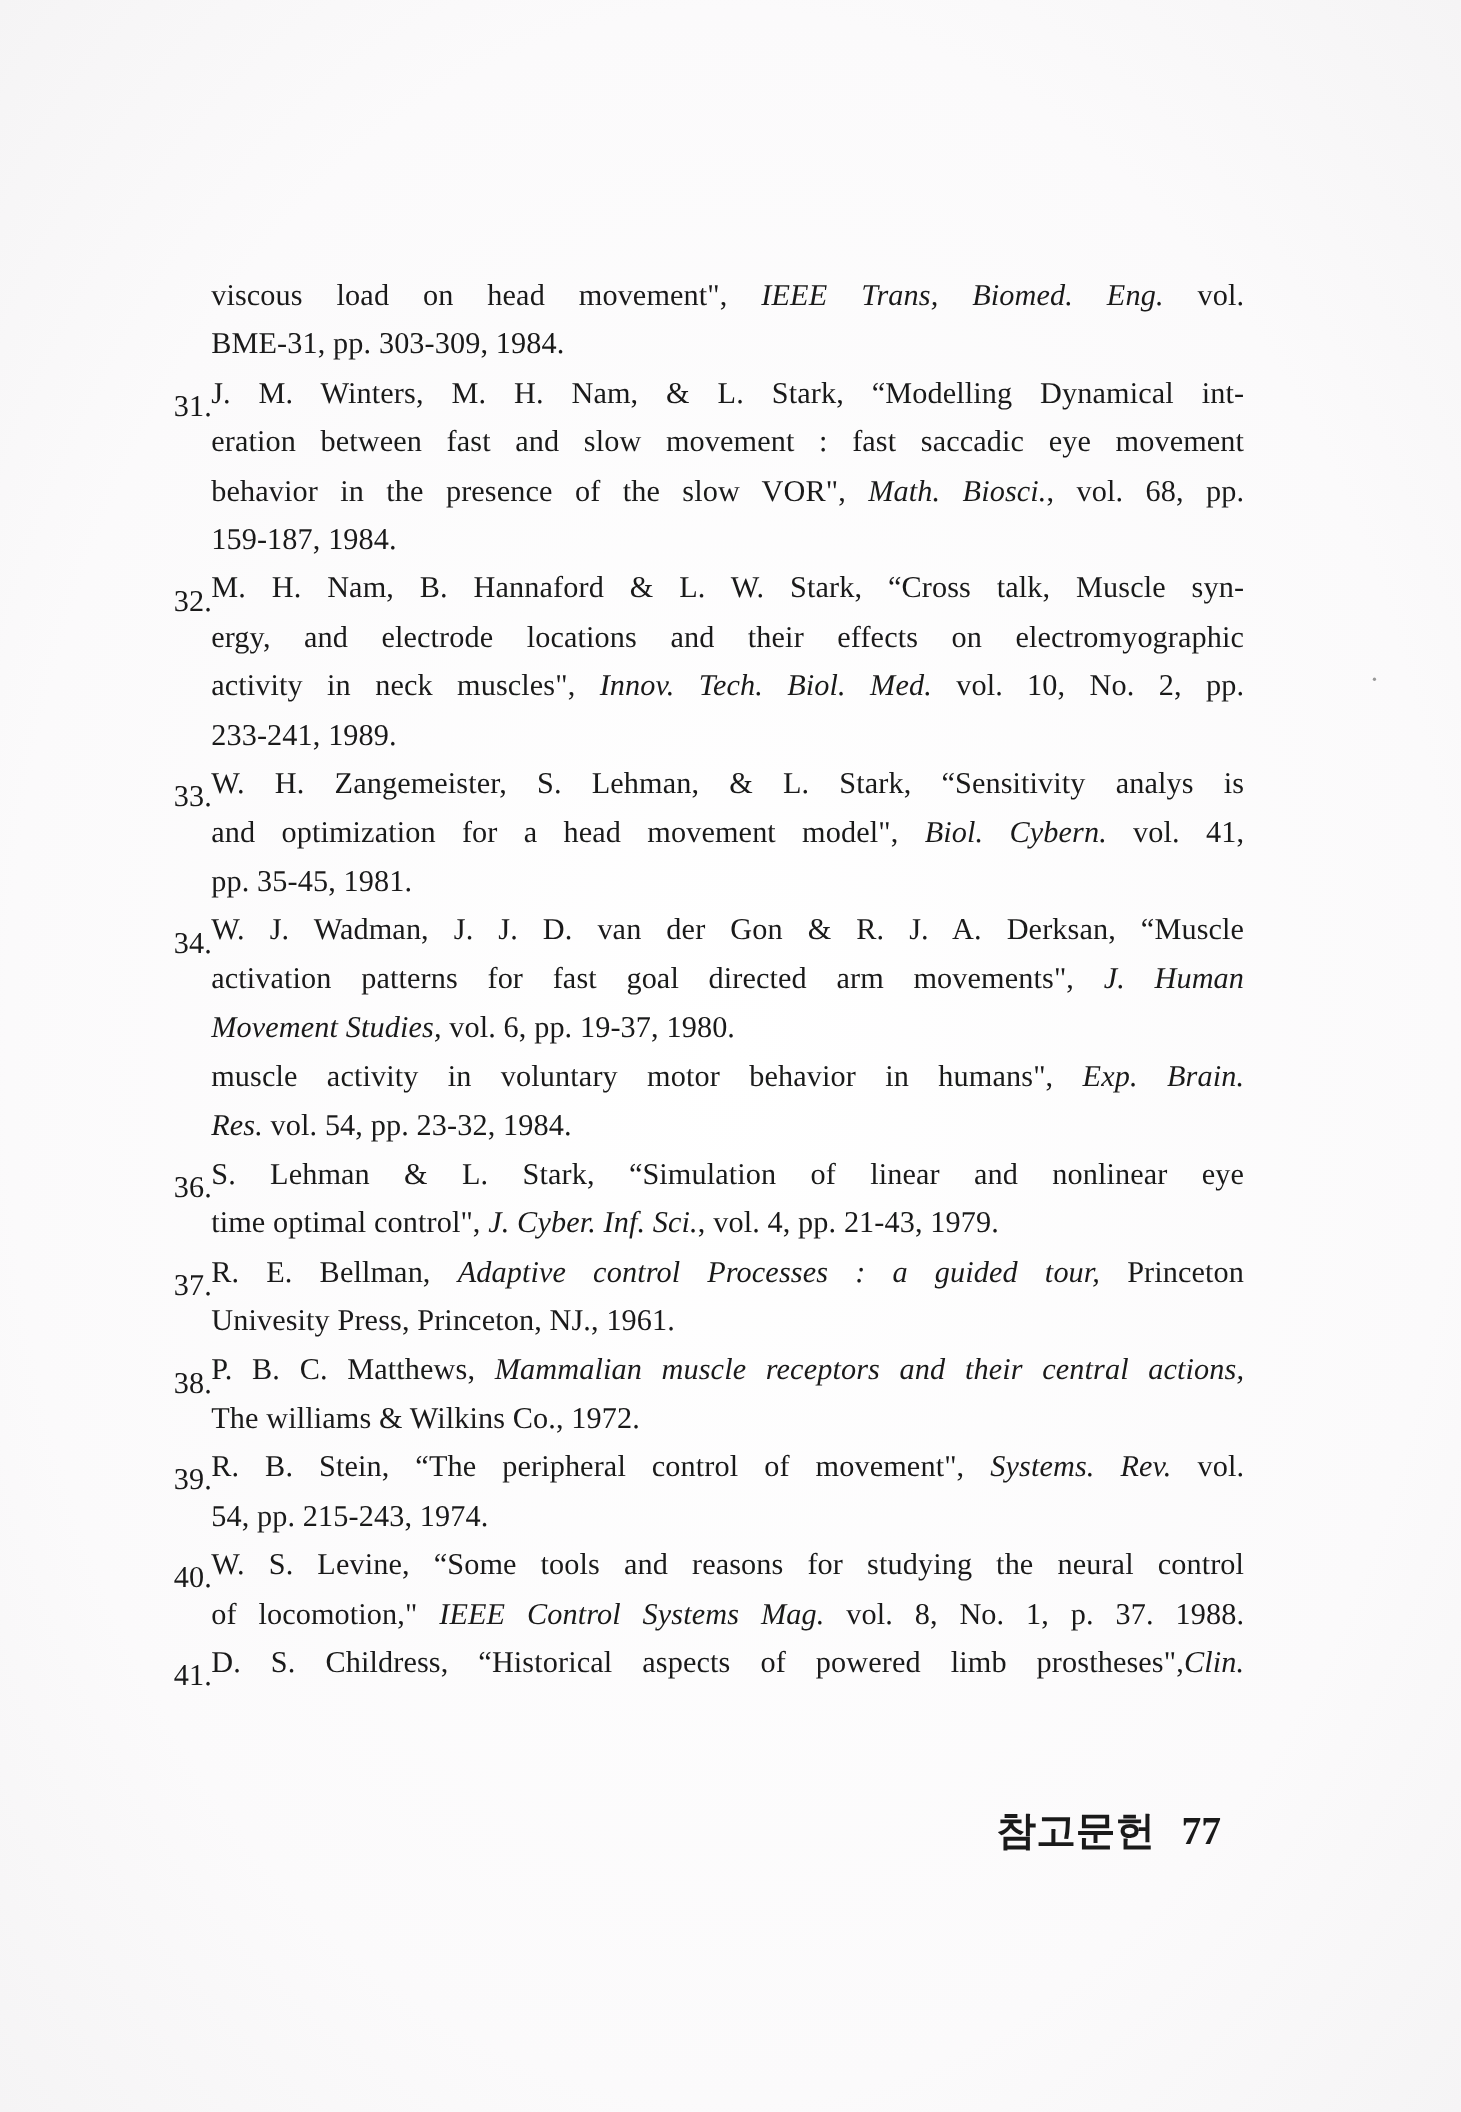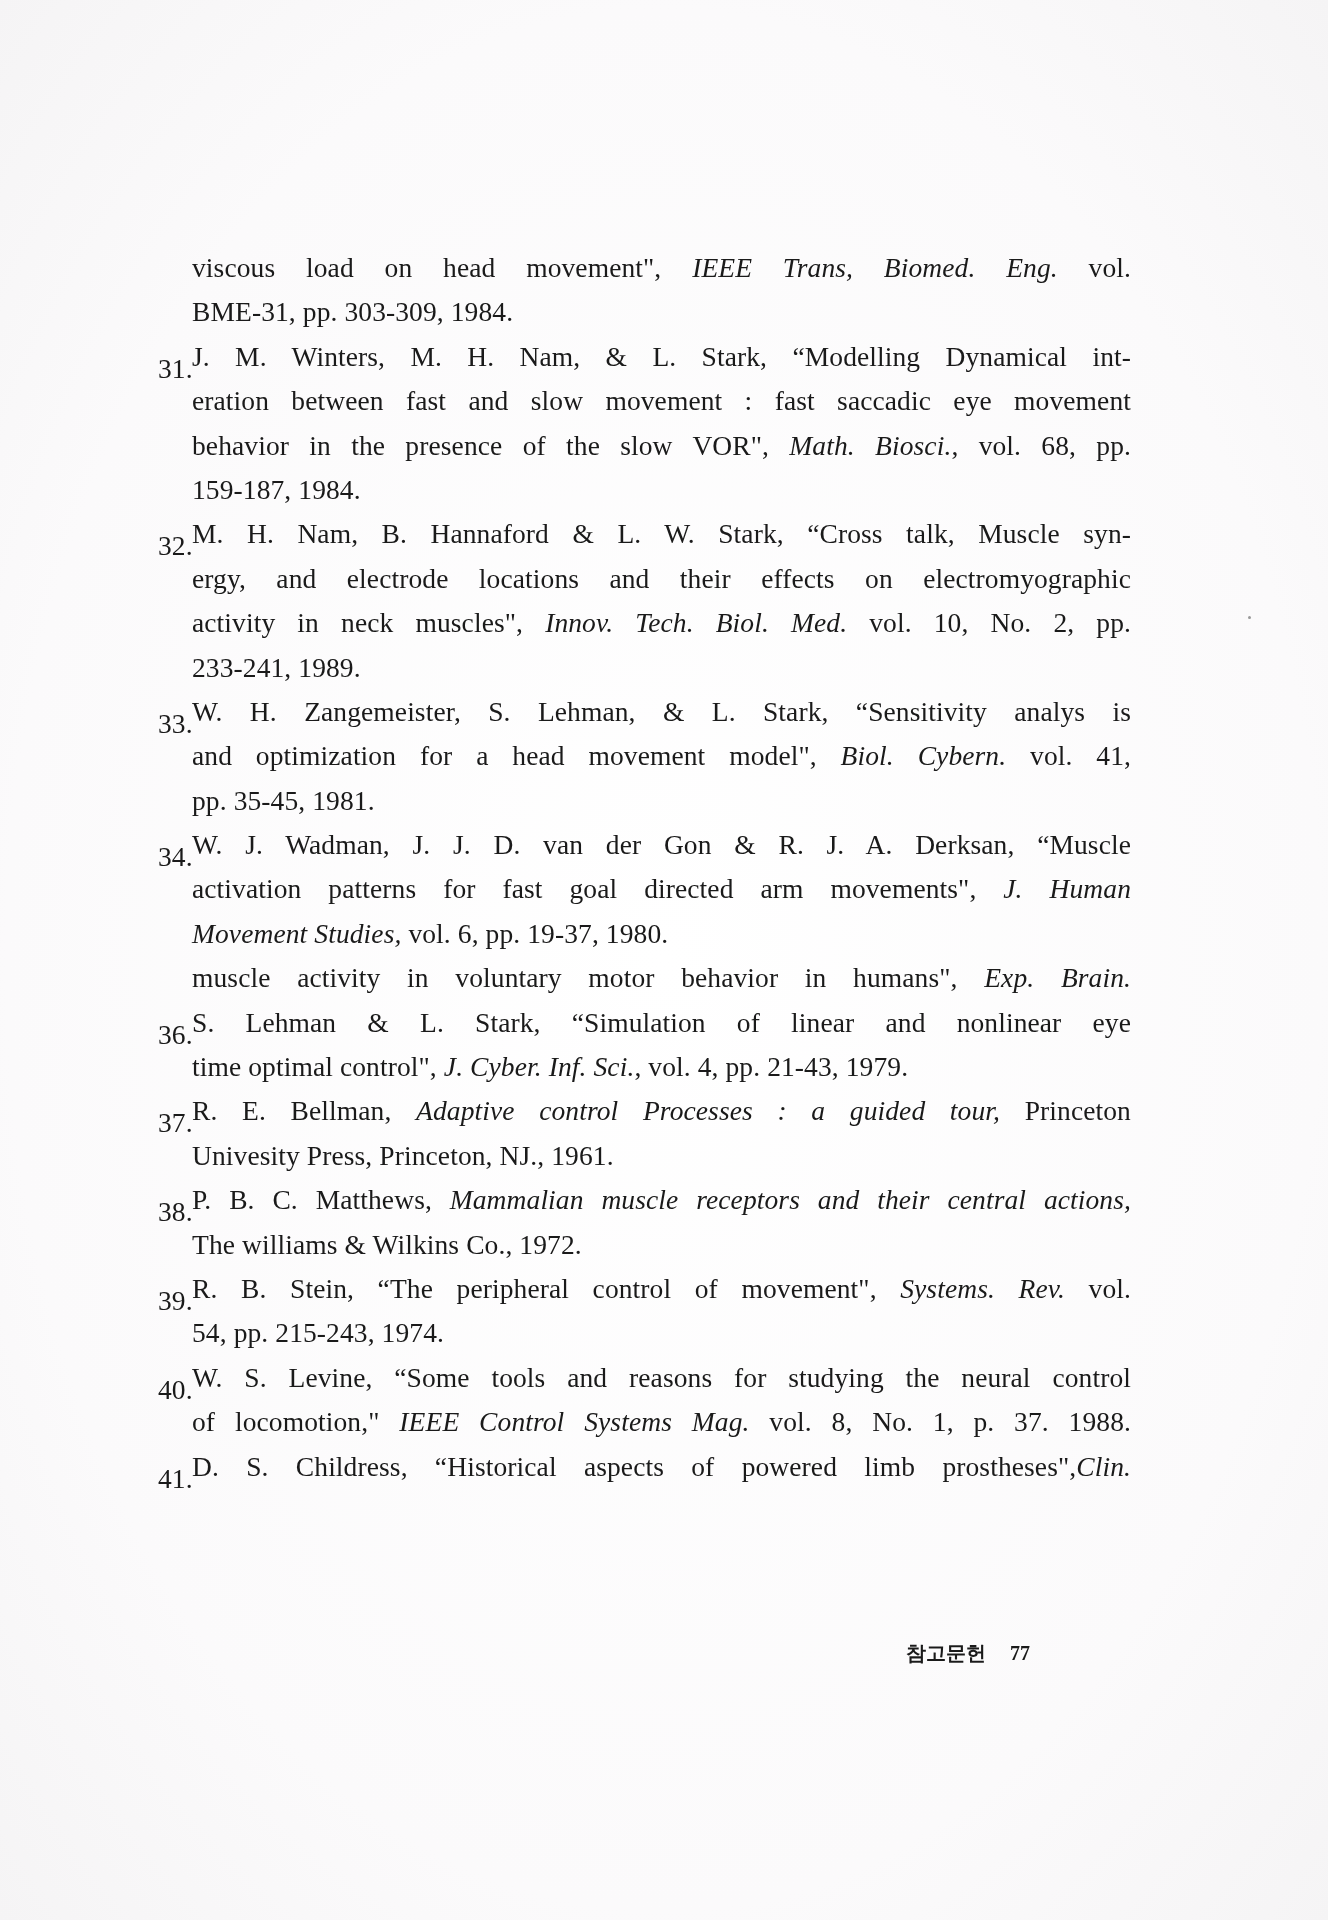--- a/index.html
+++ b/index.html
@@ -36,21 +36,21 @@
     position: absolute; left: 46px; right: 0; top: 0;
     text-align: justify;
     text-align-last: justify;
   }
   .line.last .txt { text-align-last: left; }
   .txt span { white-space: pre; }
   i, .it { }
   .footer {
     position: absolute;
     left: 906px; top: 1640px;
-    font-size: 20px;
+    font-size: 36px;
     font-weight: bold;
     font-family: "DejaVu Sans", sans-serif;
   }
   .footer .pno { margin-left: 24px; font-family: "Liberation Serif", serif; }
   .speck { position:absolute; left:1248px; top:616px; width:3px; height:3px; background:#999; border-radius:50%; }
 </style>
 </head>
 <body>
 
 <div class="page">
@@ -117,20 +117,24 @@
         <span class="txt"><span>activation patterns for fast goal directed arm movements", </span><i>J. Human</i></span>
       </div>
       <div class="line last">
         <span class="num"></span>
         <span class="txt"><i>Movement Studies,</i><span> vol. 6, pp. 19-37, 1980.</span></span>
       </div>
       <div class="line">
         <span class="num"></span>
         <span class="txt"><span>muscle activity in voluntary motor behavior in humans", </span><i>Exp. Brain.</i></span>
       </div>
+      <div class="line last">
+        <span class="num"></span>
+        <span class="txt"><i>Res.</i><span> vol. 54, pp. 23-32, 1984.</span></span>
+      </div>
       <div class="line">
         <span class="num">36.</span>
         <span class="txt"><span>S. Lehman &amp; L. Stark, “Simulation of linear and nonlinear eye</span></span>
       </div>
       <div class="line last">
         <span class="num"></span>
         <span class="txt"><span>time optimal control", </span><i>J. Cyber. Inf. Sci.</i><span>, vol. 4, pp. 21-43, 1979.</span></span>
       </div>
       <div class="line">
         <span class="num">37.</span>

